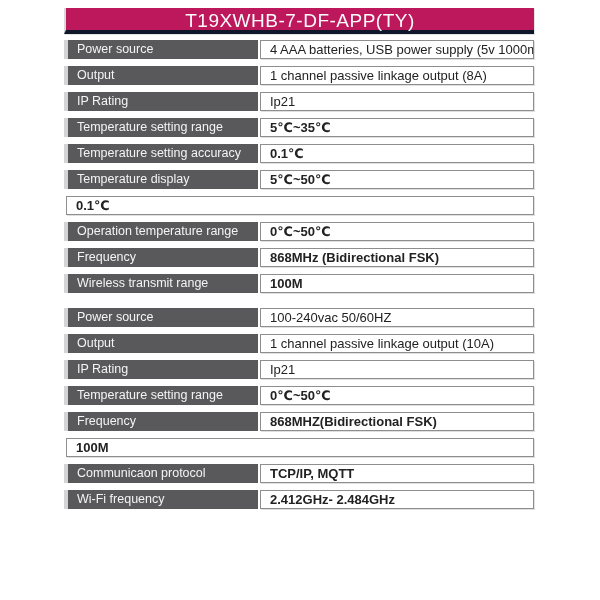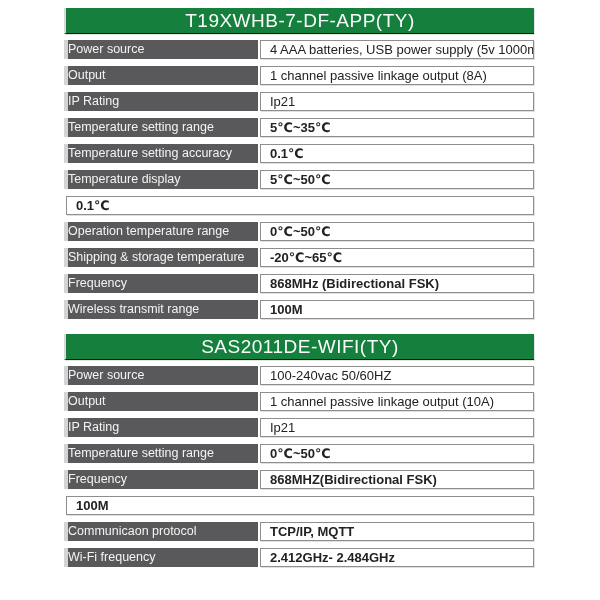--- a/index.html
+++ b/index.html
@@ -15,43 +15,44 @@
     position: absolute;
     left: 64px;
     top: 8px;
     width: 470px;
   }
   .section { width: 100%; }
   .section + .section { margin-top: 15px; }
   .section-header {
     height: 26px;
     line-height: 26px;
-    background: #15803d;
+    background: #be185d;
     color: #fbfbfb;
     text-align: center;
     font-size: 19px;
     letter-spacing: 0.5px;
     border-left: 2px solid #d9d9d9;
-    border-bottom: 1px solid #0f172a;
+    border-bottom: 4px solid #0f172a;
     box-sizing: border-box;
     box-shadow: 1px 1px 0 #e3e3e3;
   }
   .spec-row {
     display: flex;
     height: 19px;
     margin-top: 7px;
   }
   .section-header + .spec-rows > .spec-row:first-child { margin-top: 6px; }
   .spec-label {
     width: 194px;
     box-sizing: border-box;
     background: #59595b;
     color: #f4f4f4;
     font-size: 12.5px;
     line-height: 19px;
+    padding-left: 9px;
     border-left: 4px solid #d4d4d4;
     white-space: nowrap;
     overflow: hidden;
   }
   .spec-value {
     flex: 1;
     box-sizing: border-box;
     margin-left: 2px;
     background: #ffffff;
     border: 1px solid #8e8e8e;
@@ -98,36 +99,31 @@
           <div class="spec-value bold">5℃~50℃</div>
         </div>
         <div class="spec-row">
           <div class="spec-value bold">0.1℃</div>
         </div>
         <div class="spec-row">
           <div class="spec-label">Operation temperature range</div>
           <div class="spec-value bold">0℃~50℃</div>
         </div>
         <div class="spec-row">
-          <div class="spec-label">Shipping &amp; storage temperature</div>
-          <div class="spec-value bold">-20℃~65℃</div>
-        </div>
-        <div class="spec-row">
           <div class="spec-label">Frequency</div>
           <div class="spec-value bold">868MHz (Bidirectional FSK)</div>
         </div>
         <div class="spec-row">
           <div class="spec-label">Wireless transmit range</div>
           <div class="spec-value bold">100M</div>
         </div>
       </div>
   </div>
 
   <div class="section">
-    <div class="section-header">SAS2011DE-WIFI(TY)</div>
     <div class="spec-rows">
         <div class="spec-row">
           <div class="spec-label">Power source</div>
           <div class="spec-value">100-240vac 50/60HZ</div>
         </div>
         <div class="spec-row">
           <div class="spec-label">Output</div>
           <div class="spec-value">1 channel passive linkage output (10A)</div>
         </div>
         <div class="spec-row">

